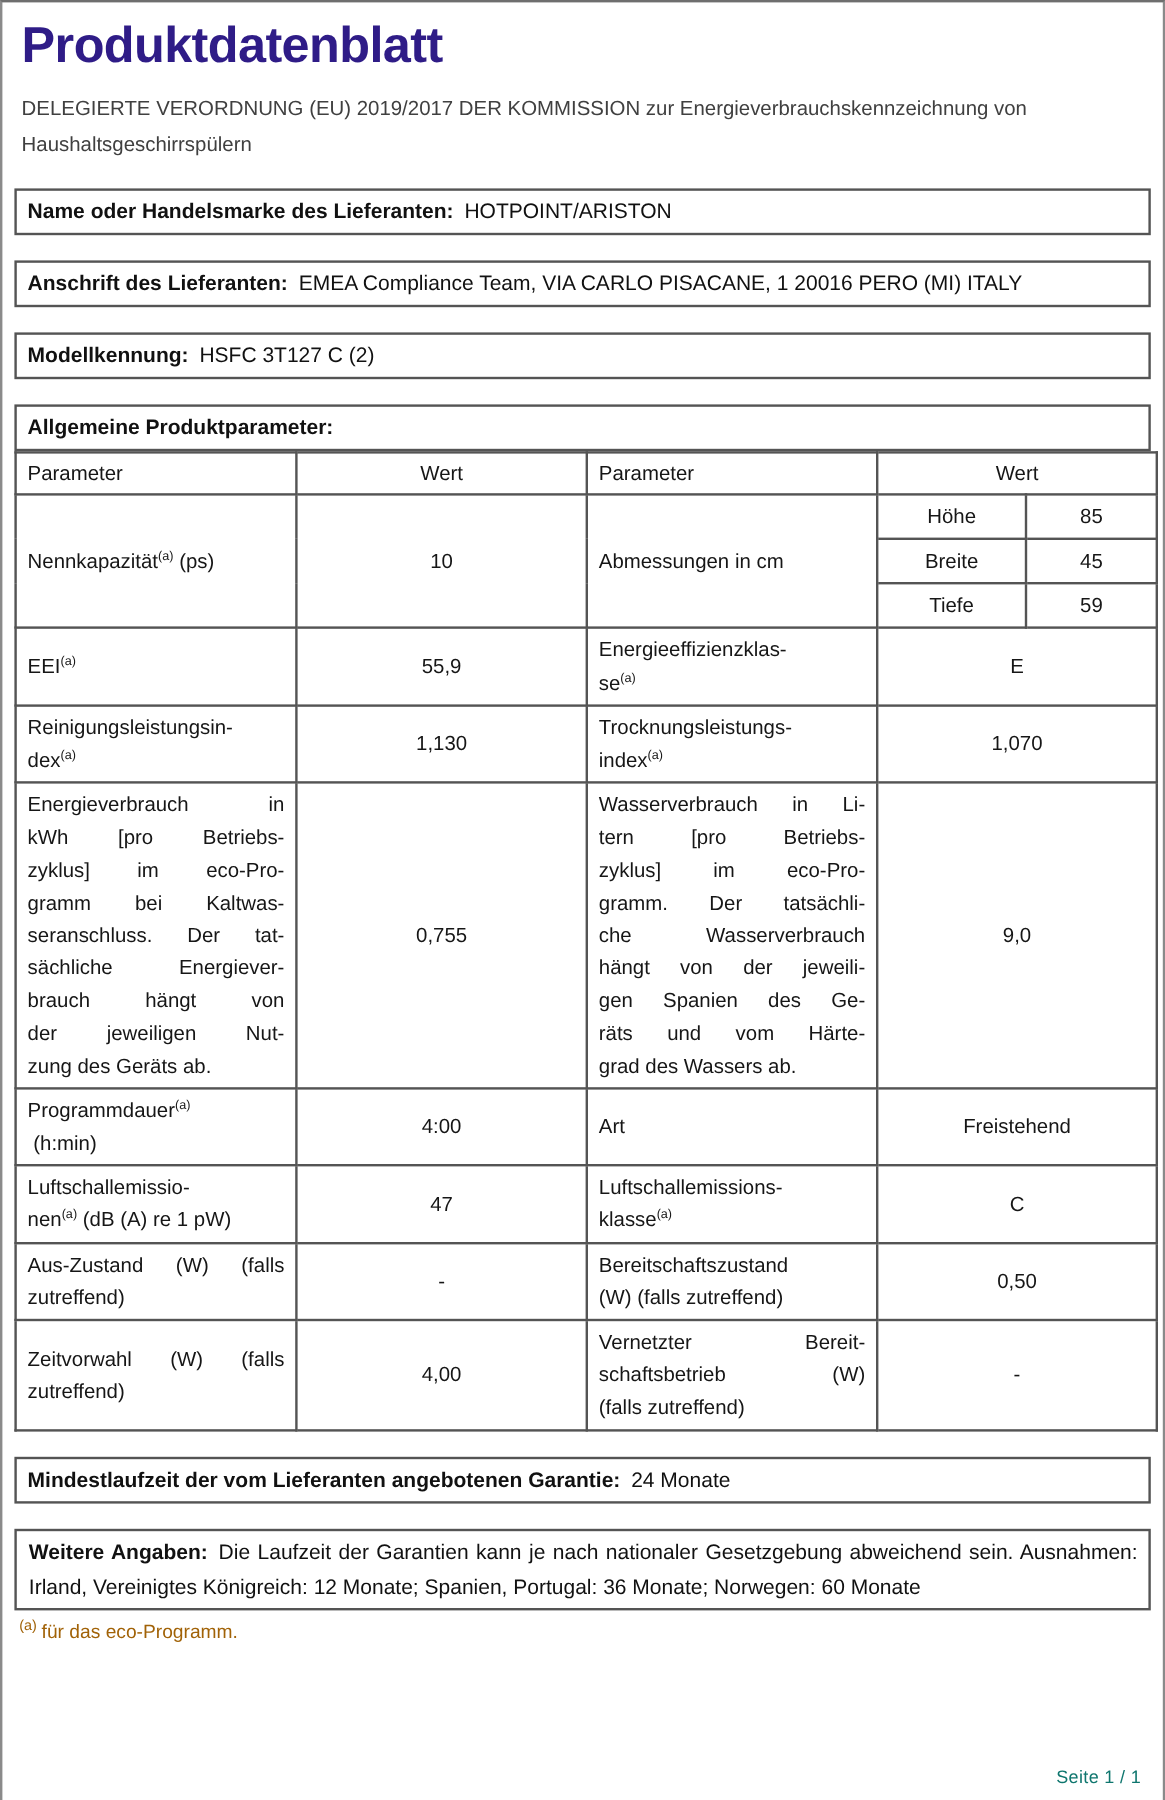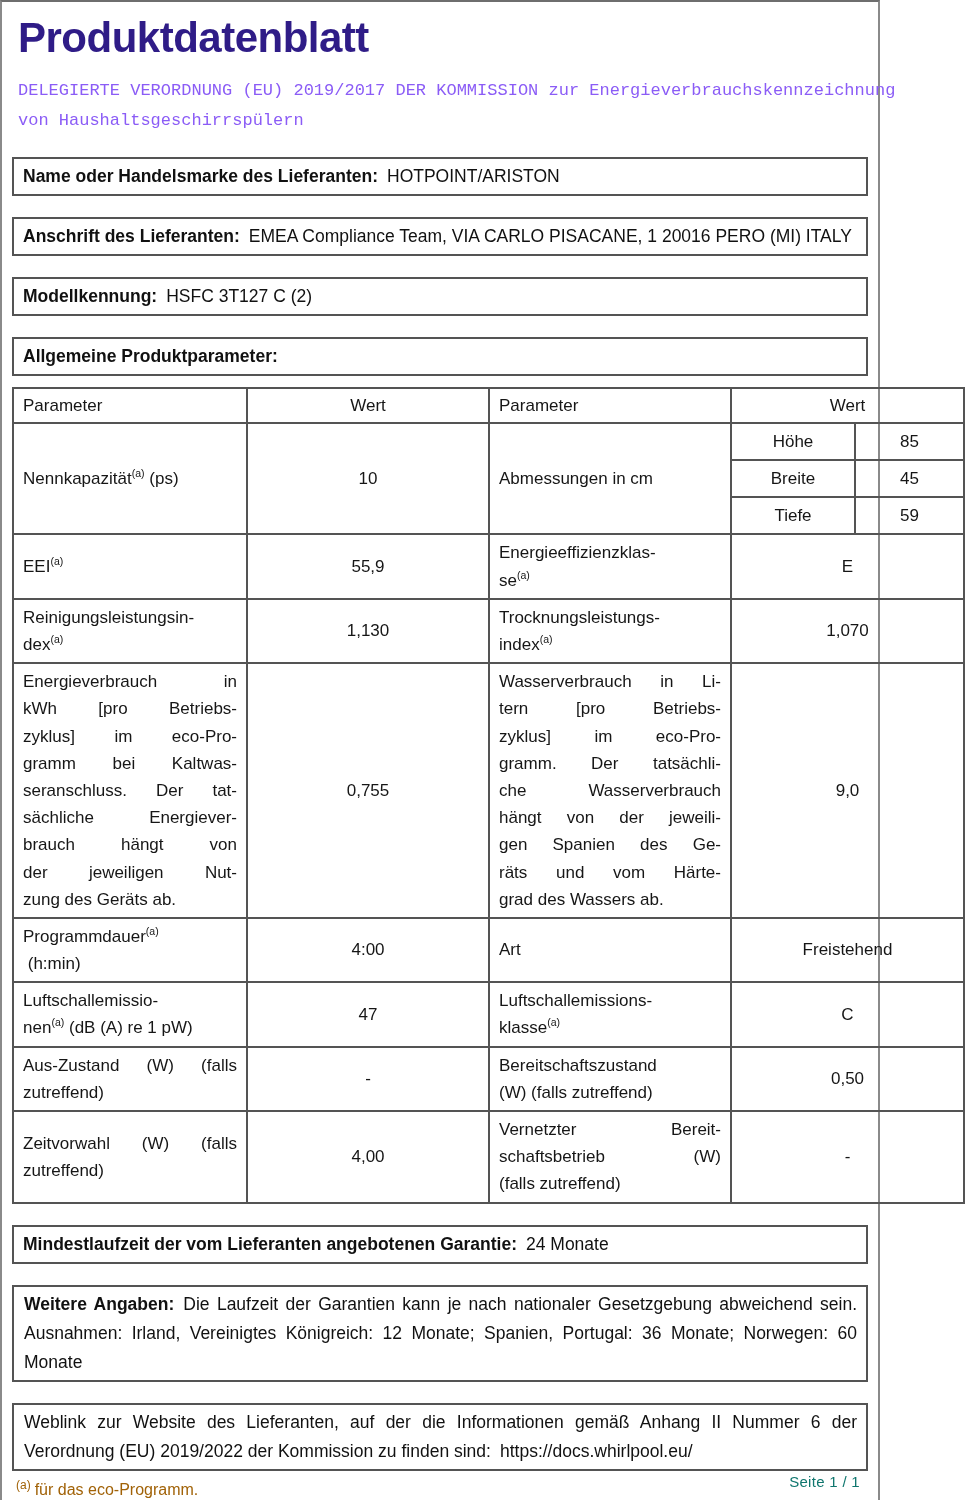--- a/index.html
+++ b/index.html
@@ -1,31 +1,31 @@
 <!DOCTYPE html>
 <html><head>
 <meta charset="utf-8">
 <style>
   * { box-sizing: border-box; }
   html, body { margin: 0; padding: 0; background: #ffffff; }
   body { width: 971px; height: 1500px; position: relative;
          font-family: "Liberation Sans", sans-serif; color: #1a1a1a; }
-  .page { width: 880px; height: 1500px; position: relative;
+  .page { width: 971px; height: 1500px; position: relative;
           border-top: 2px solid #6e6e6e; border-left: 2px solid #8a8a8a; border-right: 2px solid #8a8a8a;
           padding: 8px 10px 0 10px; background: #fff; }
   h1.title { font-size: 42px; font-weight: 700; margin: 4px 0 14px 6px; letter-spacing: -0.5px; }
-  .subtitle { font-size: 17px; line-height: 1.75; margin: 0 0 14px 6px; width: 885px; color: #8b5cf6; font-family: Liberation Mono, monospace; }
+  .subtitle { font-size: 17px; line-height: 1.75; margin: 0 0 14px 6px; width: 885px; color: #404040; }
 
   .info-box { border: 2px solid #545454; padding: 3px 9px; margin-top: 21px;
               font-size: 17.5px; line-height: 1.66; color: #111; }
   .info-box .b { font-weight: 700; }
   .info-box .v { margin-left: 9px; font-weight: 400; }
   .para { text-align: justify; padding-left: 10px; }
 
-  table.ptable { border-collapse: collapse; table-layout: fixed; width: 951px; margin-top: 11px; border-radius: 28px; }
+  table.ptable { border-collapse: collapse; table-layout: fixed; width: 951px; margin-top: 0; border-radius: 28px; }
   .ptable td { border: 2px solid #545454; vertical-align: middle; padding: 4px 9px;
                font-size: 17px; line-height: 1.6; color: #161616; }
   .ptable td.hdr { padding: 3px 9px; }
   .ptable td.val { text-align: center; }
   .ptable td.dimn { text-align: center; }
   .ptable .lbl .ln { display: block; text-align: justify; text-align-last: justify; }
   .ptable .lbl .ln.last { text-align-last: left; }
   .ptable .val .ln, .ptable .dimn .ln { display: block; text-align: center; }
   sup { font-size: 62%; vertical-align: super; line-height: 0; }
 
@@ -246,23 +246,20 @@
   </table>
 
   <div class="info-box">
     <span class="b">Mindestlaufzeit der vom Lieferanten angebotenen Garantie:</span><span class="v">24 Monate</span>
   </div>
 
   <div class="info-box para">
     <span class="b">Weitere Angaben:</span><span class="v">Die Laufzeit der Garantien kann je nach nationaler Gesetzgebung abweichend sein. Ausnahmen: Irland, Vereinigtes Königreich: 12 Monate; Spanien, Portugal: 36 Monate; Norwegen: 60 Monate</span>
   </div>
 
-  <div class="info-box para">
-    <span>Weblink zur Website des Lieferanten, auf der die Informationen gemäß Anhang II Nummer 6 der Verordnung (EU) 2019/2022 der Kommission zu finden sind:</span><span class="v">https://docs.whirlpool.eu/</span>
-  </div>
 
   <p class="footnote">
     <sup>(a)</sup><span>für das eco-Programm.</span>
   </p>
 
   <div class="pagenum">Seite 1 / 1</div>
 
 </div>
 
 </body></html>

